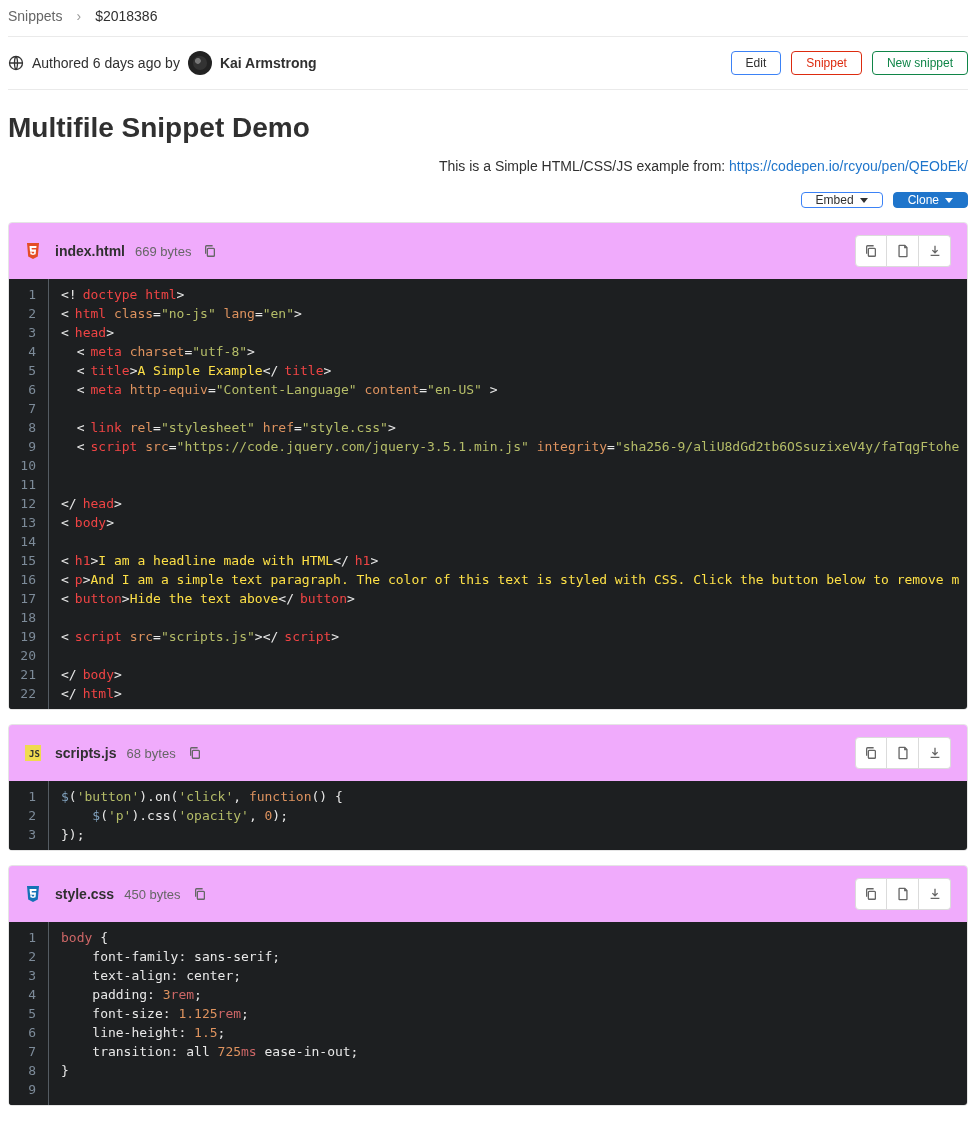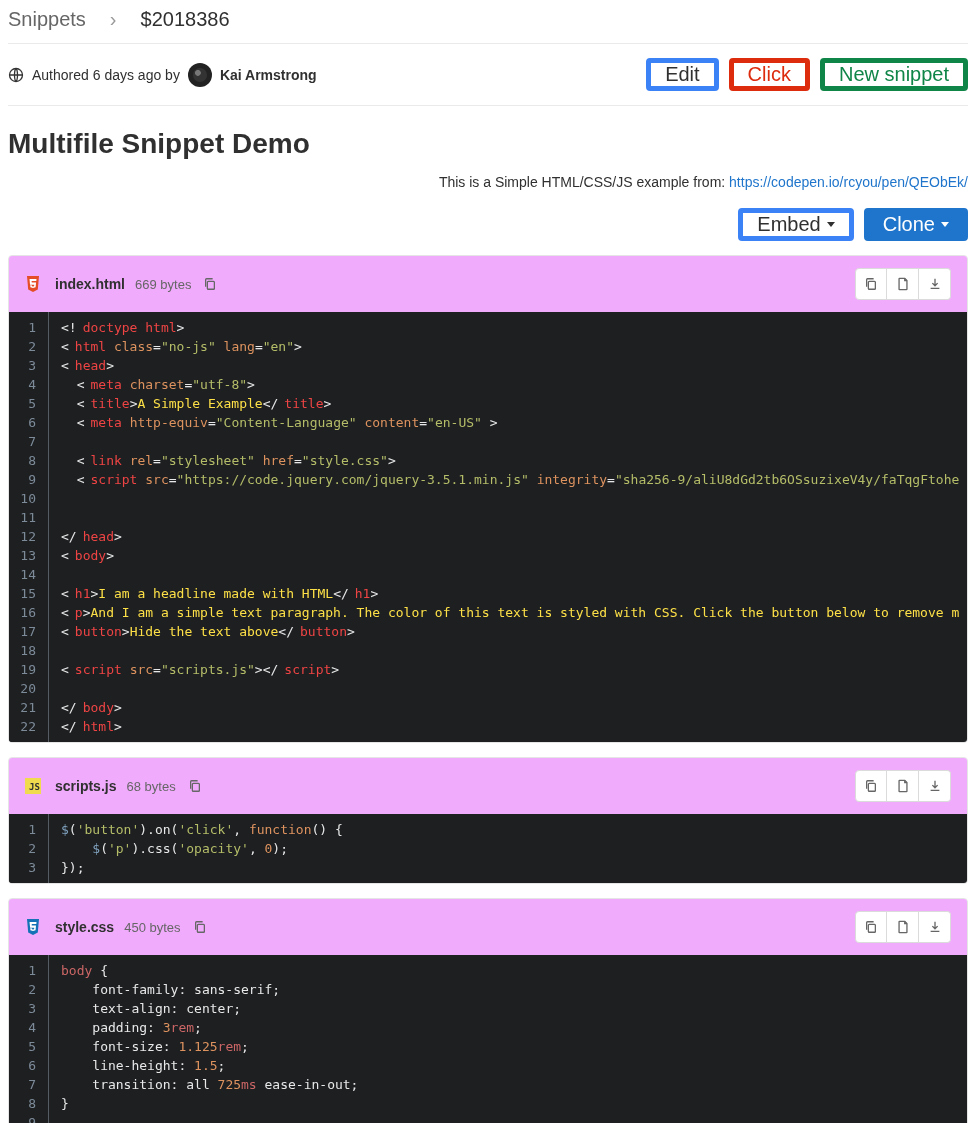--- a/index.html
+++ b/index.html
@@ -4,39 +4,39 @@
 <style>
   * { box-sizing: border-box; margin: 0; padding: 0; }
   body {
     font-family: -apple-system, BlinkMacSystemFont, "Segoe UI", Helvetica, Arial, sans-serif;
     background: #ffffff;
     color: #303030;
     font-size: 14px;
     padding: 8px;
     width: 976px;
   }
-  .breadcrumb { display: flex; align-items: center; gap: 24px; font-size: 20px; margin-bottom: 12px; color: #666; text-align: center; }
+  .breadcrumb { display: flex; align-items: center; gap: 14px; font-size: 14px; margin-bottom: 12px; color: #666; text-align: center; }
   .breadcrumb a { color: #666; text-decoration: none; }
   .breadcrumb .sep { color: #999; }
   .breadcrumb .current { color: #303030; font-weight: 400; }
   .header-row {
     display: flex; justify-content: space-between;
     padding: 14px 0;
     border-top: 1px solid #eaeaea;
     border-bottom: 1px solid #eaeaea;
   }
   .authored { display: flex; align-items: center; gap: 8px; color: #303030; }
   .globe-icon { display:inline-flex; width:16px; height:16px; }
   .avatar { width: 24px; height: 24px; border-radius: 50%; background: #222; display:inline-block; position:relative; overflow:hidden; }
   .avatar::after{ content:""; position:absolute; left:5px; top:5px; width:14px; height:14px; border-radius:50%; background: radial-gradient(circle at 35% 35%, #777 20%, #333 25%); }
   .author-name { font-weight: 600; }
   .actions { display:flex; gap:10px; }
   .btn {
-    border: 5px solid #3b82f6; background: #fff; padding: 0 14px;
-    border-radius: 4px; font-size: 20px; cursor: pointer; color:#303030;
+    border: 1px solid #3b82f6; background: #fff; padding: 0 14px;
+    border-radius: 4px; font-size: 12px; cursor: pointer; color:#303030;
   }
   .btn-danger { color: #dd2b0e; border-color:#dd2b0e; }
   .btn-success { color: #108548; border-color:#108548; }
   .btn-blue { background:#1f75cb; border-color:#1f75cb; color:#fff; display:flex; align-items:center; gap:6px; }
   .btn-embed { display:flex; align-items:center; gap:6px; }
   .chev { display:inline-block; width:0; height:0; border-left:4px solid transparent; border-right:4px solid transparent; border-top:5px solid currentColor; }
   h1.title { font-size: 28px; font-weight: 700; margin: 22px 0 14px; color:#303030; }
   .desc { margin-bottom: 18px; color:#303030;text-align:right; }
   .desc a { color:#1f75cb; text-decoration:none; }
   .toolbar-row { display:flex; justify-content:flex-end; gap:10px; margin-bottom:14px; }
@@ -100,21 +100,21 @@
         <circle cx="8" cy="8" r="6.5"></circle>
         <path d="M1.5 8h13M8 1.5c2 2 2 11 0 13M8 1.5c-2 2-2 11 0 13"></path>
       </svg>
     </span>
     <span>Authored 6 days ago by</span>
     <span class="avatar"></span>
     <span class="author-name">Kai Armstrong</span>
   </div>
   <div class="actions">
     <button class="btn">Edit</button>
-    <button class="btn btn-danger">Click</button>
+    <button class="btn btn-danger">Snippet</button>
     <button class="btn btn-success">New snippet</button>
   </div>
 </div>
 
 <h1 class="title">Multifile Snippet Demo</h1>
 <p class="desc">
   <span>This is a Simple HTML/CSS/JS example from: </span><a href="#">https://codepen.io/rcyou/pen/QEObEk/</a>
 </p>
 
 <div class="toolbar-row">

